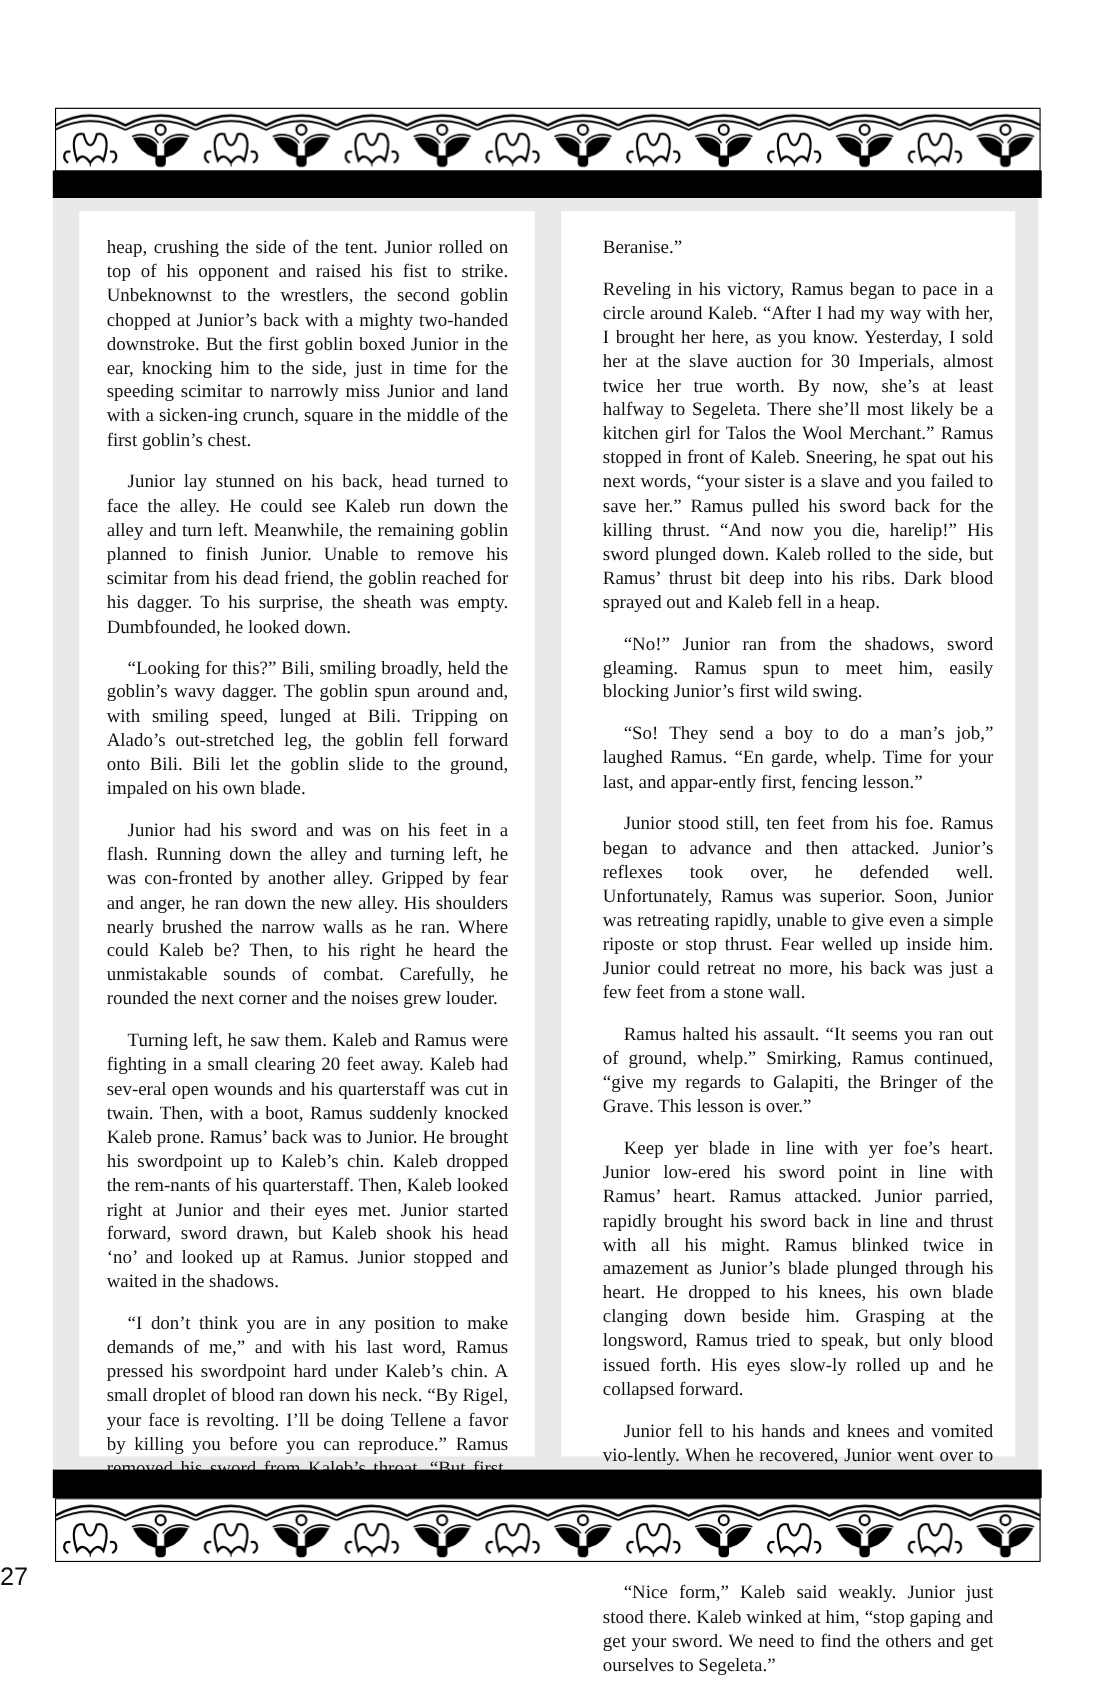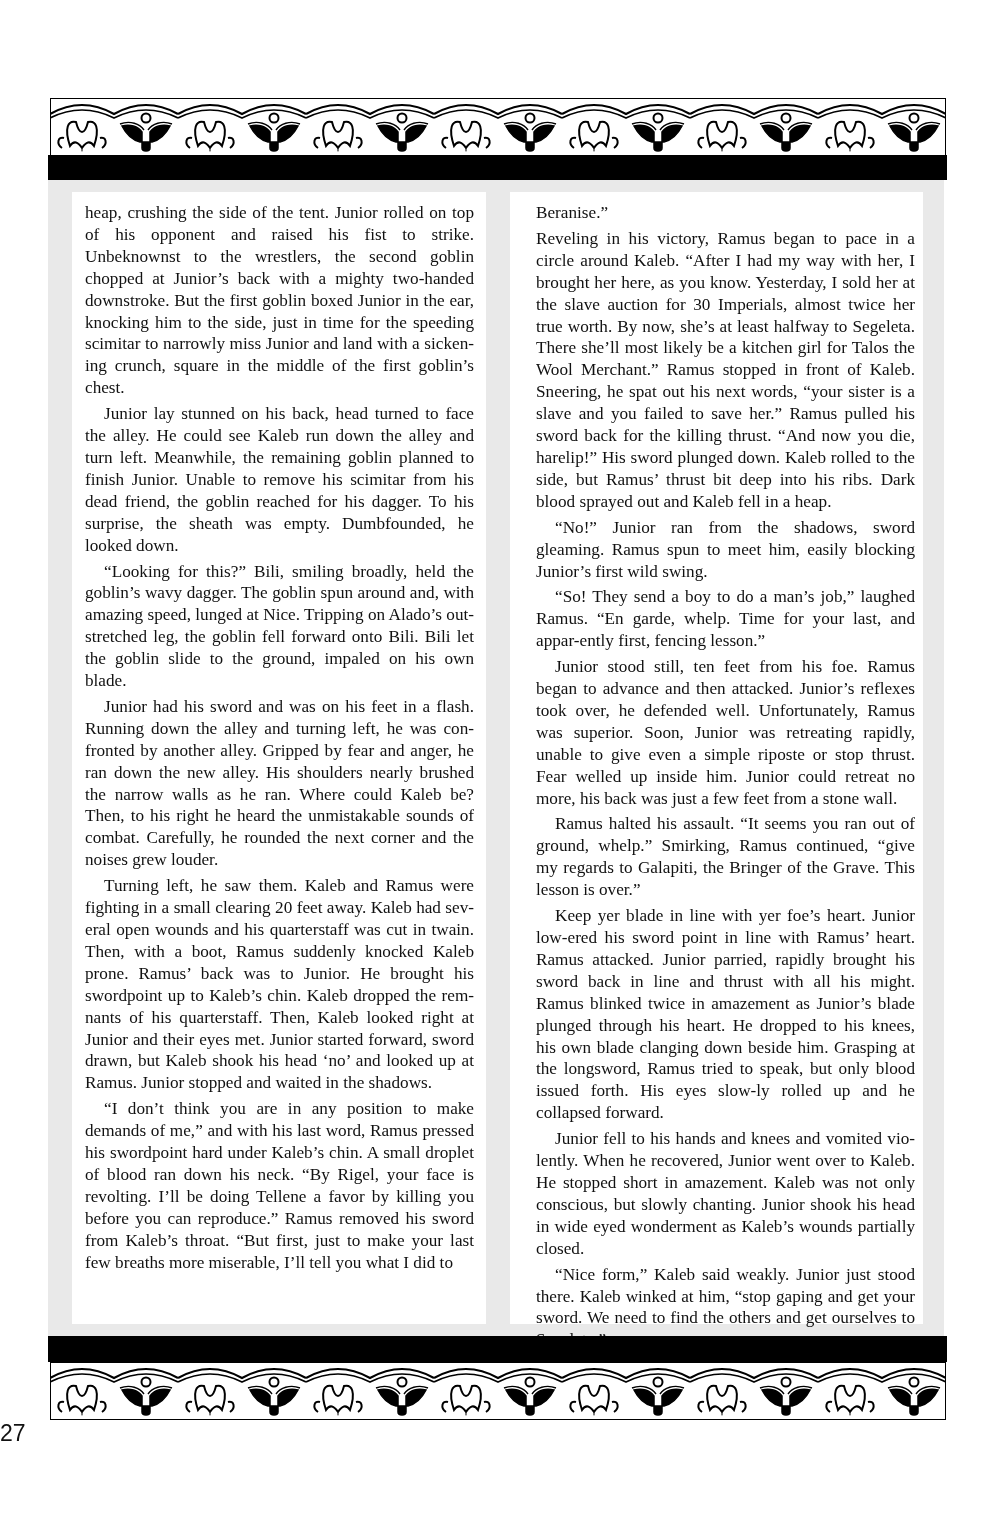--- a/index.html
+++ b/index.html
@@ -9,21 +9,21 @@
   .band { position: absolute; left: 48px; width: 899px; background: #000; }
   .frame { position: absolute; left: 48px; top: 180px; width: 896px; height: 1156px; background: #e9e9e9; }
   .col {
     position: absolute; background: #ffffff; box-sizing: border-box;
     font-family: "Liberation Serif", "DejaVu Serif", serif;
     font-size: 17.2px; line-height: 21.9px; color: #111;
     text-align: justify; hyphens: manual;
   }
   .col-left { left: 72px; top: 192px; width: 414px; height: 1132px; padding: 6px 8px 0 9px; }
   .col-right { left: 510px; top: 192px; width: 413px; height: 1132px; padding: 6px 4px 0 22px; }
-  .col p { margin: 4px; text-indent: 19px; }
+  .col p { margin: 16px; text-indent: 19px; }
   .col p.noindent { text-indent: 0; }
   .page-number {
     position: absolute; left: 0; width: 994px; top: 1420px; text-align: left;
     font-family: "Liberation Sans", "DejaVu Sans", sans-serif; font-size: 23px; color: #111;
   }
 </style>
 </head>
 <body>
 
 <svg width="0" height="0" style="position:absolute" aria-hidden="true">
@@ -52,21 +52,21 @@
     <rect x="0" y="0" width="896" height="58" fill="url(#tulip)" stroke="#000" stroke-width="2"></rect>
   </svg>
 </div>
 <div class="band" style="top:155px; height:25px;"></div>
 
 <div class="frame"></div>
 
 <div class="col col-left">
   <p class="noindent">heap, crushing the side of the tent.  Junior rolled on top of his opponent and raised his fist to strike. Unbeknownst to the wrestlers, the second goblin chopped at Junior’s back with a mighty two-handed downstroke.  But the first goblin boxed Junior in the ear, knocking him to the side, just in time for the speeding scimitar to narrowly miss Junior and land with a sicken-ing crunch, square in the middle of the first goblin’s chest.</p>
   <p>Junior lay stunned on his back, head turned to face the alley.  He could see Kaleb run down the alley and turn left.  Meanwhile, the remaining goblin planned to finish Junior.  Unable to remove his scimitar from his dead friend, the goblin reached for his dagger.  To his surprise, the sheath was empty.  Dumbfounded, he looked down.</p>
-  <p>“Looking for this?”  Bili, smiling broadly, held the goblin’s wavy dagger.  The goblin spun around and, with amazing speed, lunged at Nice.  Tripping on Alado’s out-stretched leg, the goblin fell forward onto Bili.  Bili let the goblin slide to the ground, impaled on his own blade.</p>
+  <p>“Looking for this?”  Bili, smiling broadly, held the goblin’s wavy dagger.  The goblin spun around and, with smiling speed, lunged at Bili.  Tripping on Alado’s out-stretched leg, the goblin fell forward onto Bili.  Bili let the goblin slide to the ground, impaled on his own blade.</p>
   <p>Junior had his sword and was on his feet in a flash. Running down the alley and turning left, he was con-fronted by another alley.  Gripped by fear and anger, he ran down the new alley.  His shoulders nearly brushed the narrow walls as he ran.  Where could Kaleb be? Then, to his right he heard the unmistakable sounds of combat.  Carefully, he rounded the next corner and the noises grew louder.</p>
   <p>Turning left, he saw them.  Kaleb and Ramus were fighting in a small clearing 20 feet away.  Kaleb had sev-eral open wounds and his quarterstaff was cut in twain. Then, with a boot, Ramus suddenly knocked Kaleb prone.  Ramus’ back was to Junior.  He brought his swordpoint up to Kaleb’s chin.  Kaleb dropped the rem-nants of his quarterstaff.  Then, Kaleb looked right at Junior and their eyes met.  Junior started forward, sword drawn, but Kaleb shook his head ‘no’ and looked up at Ramus.  Junior stopped and waited in the shadows.</p>
   <p>“I don’t think you are in any position to make demands of me,” and with his last word, Ramus pressed his swordpoint hard under Kaleb’s chin.  A small droplet of blood ran down his neck.  “By Rigel, your face is revolting.  I’ll be doing Tellene a favor by killing you before you can reproduce.”  Ramus removed his sword from Kaleb’s throat.  “But first, just to make your last few breaths more miserable, I’ll tell you what I did to</p>
 </div>
 
 <div class="col col-right">
   <p class="noindent">Beranise.”</p>
   <p class="noindent">Reveling in his victory, Ramus began to pace in a circle around Kaleb.  “After I had my way with her, I brought her here, as you know.  Yesterday, I sold her at the slave auction for 30 Imperials, almost twice her true worth.  By now, she’s at least halfway to Segeleta.  There she’ll most likely be a kitchen girl for Talos the Wool Merchant.” Ramus stopped in front of Kaleb.  Sneering, he spat out his next words, “your sister is a slave and you failed to save her.”  Ramus pulled his sword back for the killing thrust. “And now you die, harelip!”  His sword plunged down. Kaleb rolled to the side, but Ramus’ thrust bit deep into his ribs.  Dark blood sprayed out and Kaleb fell in a heap.</p>
   <p>“No!” Junior ran from the shadows, sword gleaming. Ramus spun to meet him, easily blocking Junior’s first wild swing.</p>
   <p>“So!  They send a boy to do a man’s job,” laughed Ramus.  “En garde, whelp.  Time for your last, and appar-ently first, fencing lesson.”</p>

